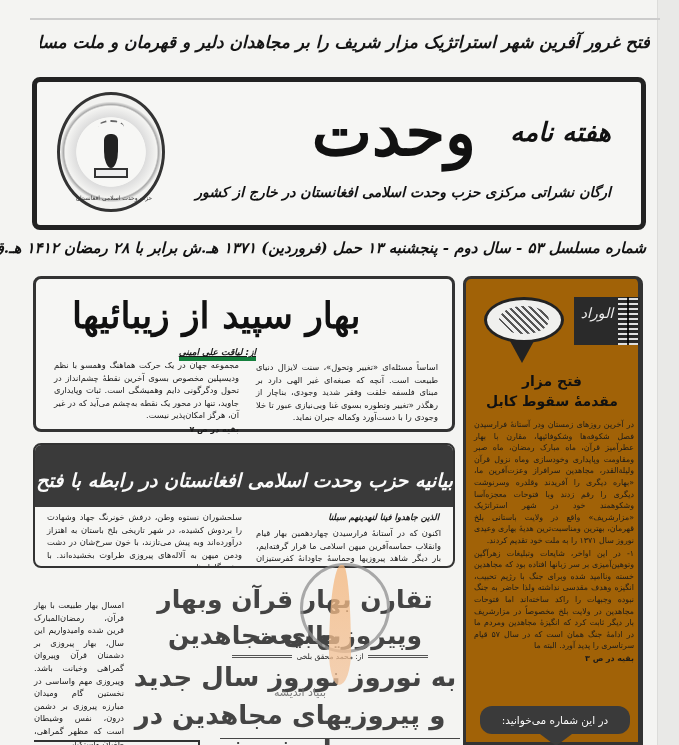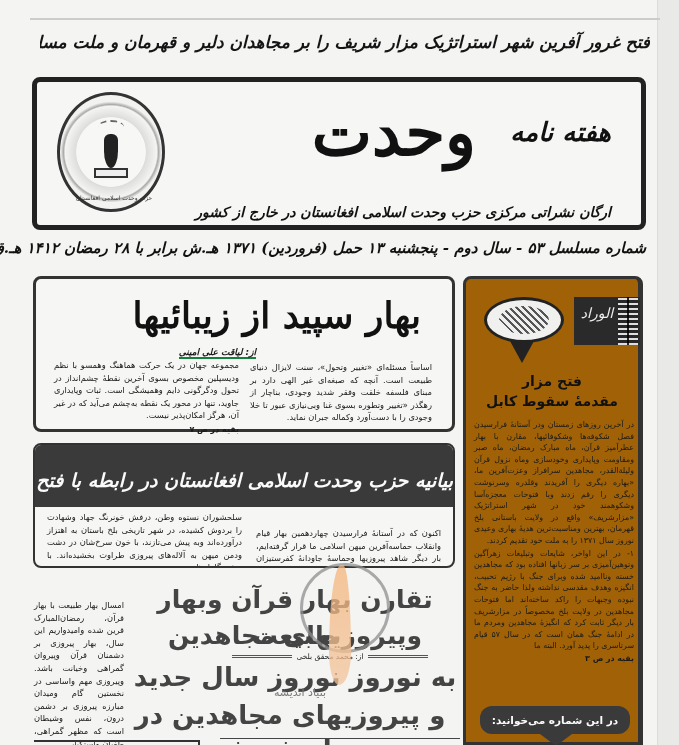--- a/index.html
+++ b/index.html
@@ -59,44 +59,44 @@
     font-family: "DejaVu Serif", serif; font-weight: bold;
     font-size: 64px; line-height: 85px; color: #111; letter-spacing: 2px;
   }
   .mast-title .weekly {
     font-size: 26px; font-style: italic; vertical-align: top; margin-left: 12px;
   }
   .mast-subtitle {
     position: absolute; right: 30px; top: 96px; width: 440px; height: 28px;
     direction: rtl; text-align: right;
     font-family: "DejaVu Serif", serif; font-style: italic; font-weight: bold;
-    font-size: 14px; line-height: 28px; color: #111; margin-top: 20px;
+    font-size: 14px; line-height: 28px; color: #111;
   }
   .dateline {
     position: absolute; left: 32px; top: 232px; width: 614px; height: 32px;
     direction: rtl; text-align: center;
     font-family: "DejaVu Serif", serif; font-weight: bold; font-style: italic;
     font-size: 15px; line-height: 32px; color: #111; white-space: nowrap;
   }
   
   .spring-box {
     position: absolute; left: 33px; top: 276px; width: 422px; height: 156px;
     border: 3px solid #333; border-radius: 8px; background: #f6f6f4;
   }
   .spring-title {
-    position: absolute; left: 25px; top: 6px; width: 360px; height: 60px;
-    direction: rtl; text-align: right;
+    position: absolute; left: 36px; top: 6px; width: 360px; height: 60px;
+    direction: rtl; text-align: left;
     font-family: "DejaVu Serif", serif; font-weight: bold;
     font-size: 36px; line-height: 60px; color: #111; letter-spacing: 1px;
   }
   .byline {
     position: absolute; left: 20px; top: 68px; width: 200px; height: 14px;
     direction: rtl; text-align: right; font-size: 9px; font-weight: bold; font-style: italic;
   }
-  .byline span { border-bottom: 2px solid #15803d; }
+  .byline span { border-bottom: 4px solid #15803d; text-decoration: underline; }
   .col {
     position: absolute; direction: rtl; text-align: justify;
     font-size: 8.3px; line-height: 12.6px; color: #1a1a1a;
   }
   .col .cont { display: block; font-weight: bold; font-size: 8px; margin-top: 2px; }
   
   .statement-box {
     position: absolute; left: 33px; top: 443px; width: 422px; height: 125px;
     border: 2px solid #333; border-radius: 8px; background: #f6f6f4; overflow: hidden;
   }
@@ -180,21 +180,21 @@
     position: absolute; left: 0; top: 112px; width: 100%; height: 20px; direction: rtl; text-align: center;
     font-size: 14px; font-weight: bold; line-height: 20px; color: #111;
   }
   .side-body {
     position: absolute; left: 8px; top: 140px; width: 160px; height: 265px;
     direction: rtl; text-align: justify; font-size: 7.9px; line-height: 11.6px;
   }
   .side-body p { margin-bottom: 1px; }
   .in-issue {
     position: absolute; left: 14px; top: 427px; width: 150px; height: 28px; background: #3a3a3a; border-radius: 12px;
-    color: #fafafa; direction: rtl; text-align: center; font-size: 10.5px; line-height: 28px; font-weight: bold;
+    color: #fafafa; direction: rtl; text-align: center; font-size: 10.5px; line-height: 28px; font-weight: normal;
   }
   .in-issue-arrow {
     position: absolute; left: 74px; top: 455px; width: 0; height: 0;
     border-left: 16px solid transparent; border-right: 16px solid transparent; border-top: 12px solid #3a3a3a;
   }
 </style>
 </head>
 <body>
 
 <div class="page">
@@ -216,29 +216,30 @@
       <span>وحدت</span>
     </div>
     <div class="mast-subtitle">ارگان نشراتی مرکزی حزب وحدت اسلامی افغانستان در خارج از کشور</div>
   </div>
 
   <div class="dateline">شماره مسلسل ۵۳ - سال دوم - پنجشنبه ۱۳ حمل (فروردین) ۱۳۷۱ هـ.ش برابر با ۲۸ رمضان ۱۴۱۲ هـ.ق و ۱۲ اپریل ۱۹۹۲م</div>
 
   <div class="spring-box">
     <div class="spring-title">بهار سپید از زیبائیها</div>
     <div class="byline"><span>از: لیاقت علی امینی</span></div>
-    <div class="col" style="right:20px; top:82px; width:182px;">اساساً مسئله‌ای «تغییر وتحول»، سنت لایزال دنیای طبیعت است. آنچه که صبغه‌ای غیر الهی دارد بر مبنای فلسفه خلقت وفقر شدید وجودی، بناچار از رهگذر «تغییر وتطوره بسوی غنا وبی‌نیازی عبور تا خلا وجودی را با دست‌آورد وکماله جبران نماید.</div>
+    <div class="col" style="right:14px; top:82px; width:182px;">اساساً مسئله‌ای «تغییر وتحول»، سنت لایزال دنیای طبیعت است. آنچه که صبغه‌ای غیر الهی دارد بر مبنای فلسفه خلقت وفقر شدید وجودی، بناچار از رهگذر «تغییر وتطوره بسوی غنا وبی‌نیازی عبور تا خلا وجودی را با دست‌آورد وکماله جبران نماید.</div>
     <div class="col" style="left:18px; top:80px; width:185px;">
       <span>مجموعه جهان در یک حرکت هماهنگ وهمسو با نظم ودیسپلین مخصوص بسوی آخرین نقطهٔ چشم‌انداز در تحول ودگرگونی دایم وهمیشگی است. ثبات وپایداری جاوید، تنها در محور یک نقطه به‌چشم می‌آید که در غیر آن، هرگز امکان‌پذیر نیست.</span>
       <span class="cont">بقیه در ص ۷</span>
     </div>
   </div>
 
   <div class="statement-box">
     <div class="statement-head">بیانیه حزب وحدت اسلامی افغانستان در رابطه با فتح شهر مزار شریف</div>
+    <div class="verse">الذین جاهدوا فینا لنهدینهم سبلنا</div>
     <div class="col" style="right:12px; top:82px; width:185px;">اکنون که در آستانهٔ فرارسیدن چهاردهمین بهار قیام وانقلاب حماسه‌آفرین میهن اسلامی ما قرار گرفته‌ایم، بار دیگر شاهد پیروزیها وحماسهٔ جاودانهٔ کفرستیزان توحیدی، در صحنه‌های رزم، علیه خصم بوده ومی‌باشیم</div>
     <div class="col" style="left:12px; top:66px; width:195px;">
       <span>سلحشوران نستوه وطن، درفش خونرنگ جهاد وشهادت را بردوش کشیده، در شهر تاریخی بلخ باستان به اهتزاز درآورده‌اند وبه پیش می‌تازند، با خون سرخ‌شان در دشت ودمن میهن به آلاله‌های پیروزی طراوت بخشیده‌اند. با صفیر گلوله‌های</span>
       
     </div>
   </div>
 
   <div class="col feature-left-col">
     <span>امسال بهار طبیعت با بهار قرآن، رمضان‌المبارک قرین شده وامیدواریم این سال، بهار پیروزی بر دشمنان قرآن وپیروان گمراهی وخیانت باشد. وپیروزی مهم واساسی در نخستین گام ومیدان مبارزه پیروزی بر دشمن درون، نفس وشیطان است که مظهر گمراهی، طغیان واستکبار</span>
     <span class="cont-center">بقیه در ص ۳</span>

